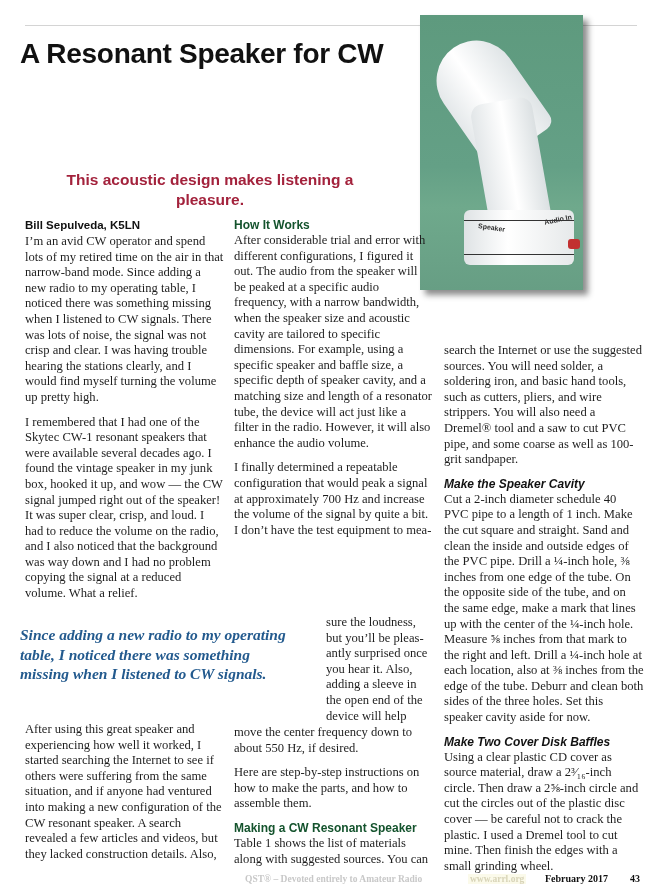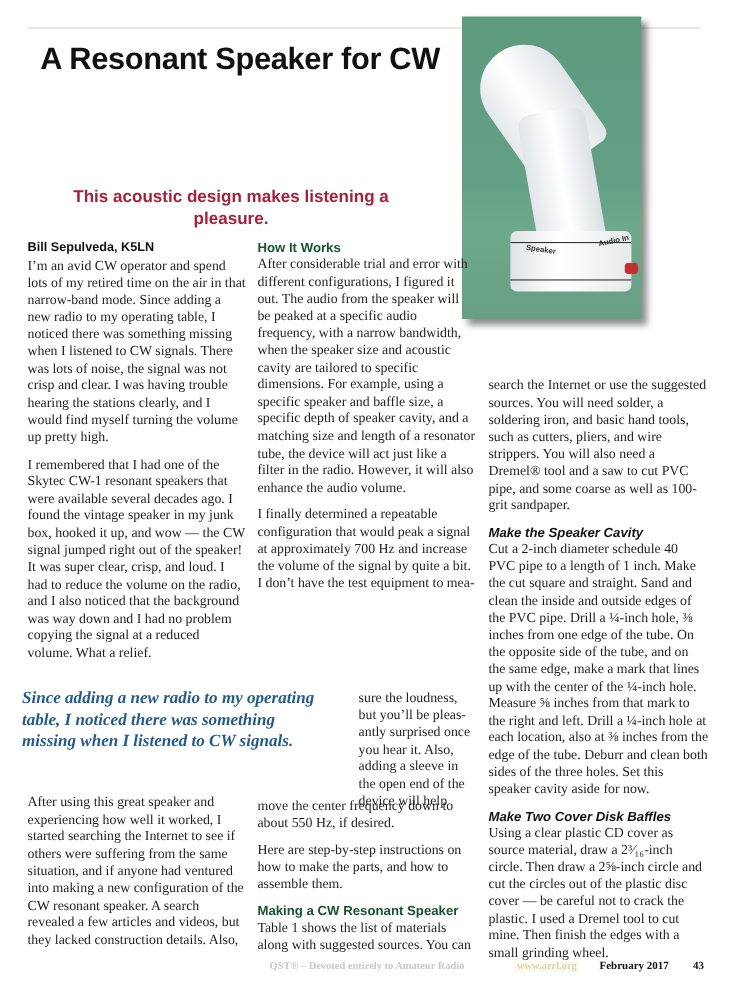--- a/index.html
+++ b/index.html
@@ -1,18 +1,18 @@
 <!DOCTYPE html>
 <html><head>
 <meta charset="utf-8">
 <style>
   html, body { margin:0; padding:0; background:#ffffff; }
   body { width:663px; height:896px; position:relative; overflow:hidden; font-family:"Liberation Serif", serif; color:#1e1e1e; }
   .rule { position:absolute; left:25px; top:25px; width:612px; height:1px; background:#d4d4d4; }
-  .title { position:absolute; left:20px; top:38px; width:380px; text-align:right; font-family:"Liberation Sans", sans-serif; font-weight:bold; font-size:28px; line-height:31px; color:#111; letter-spacing:-0.3px; }
+  .title { position:absolute; left:20px; top:38px; width:380px; text-align:left; font-family:"Liberation Sans", sans-serif; font-weight:bold; font-size:28px; line-height:31px; color:#111; letter-spacing:-0.3px; }
   .deck { position:absolute; left:60px; top:130px; width:300px; text-align:center; font-family:"Liberation Sans", sans-serif; font-weight:bold; font-size:15.5px; line-height:20px; color:#a3223c;margin-top:40px; }
   .photo { position:absolute; left:420px; top:15px; width:163px; height:275px; background:linear-gradient(180deg,#5e9a7e 0%,#64a086 55%,#6fa98c 70%,#679e84 100%); box-shadow:5px 5px 6px rgba(0,0,0,0.45); overflow:hidden; }
   .pipe-top { position:absolute; left:28px; top:22px; width:80px; height:120px; background:linear-gradient(90deg,#e4e8ea,#ffffff 45%,#dfe4e6); border-radius:40px 40px 10px 10px; transform:rotate(-35deg); transform-origin:center; }
   .pipe-mid { position:absolute; left:60px; top:85px; width:62px; height:130px; background:linear-gradient(90deg,#e2e6e8,#ffffff 50%,#dbe0e2); border-radius:12px; transform:rotate(-10deg); }
   .pipe-base { position:absolute; left:44px; top:195px; width:110px; height:55px; background:linear-gradient(90deg,#dfe3e5,#ffffff 40%,#e6e9ea); border-radius:6px; }
   .base-line { position:absolute; left:0; width:100%; height:1px; background:#333; }
   .base-label { position:absolute; font-family:"Liberation Sans", sans-serif; font-size:7px; font-weight:bold; color:#333; }
   .jack { position:absolute; left:148px; top:224px; width:12px; height:10px; background:#c23030; border-radius:3px; }
   .col { position:absolute; font-size:12.6px; line-height:15.6px; }
   .col p { margin:0 0 9px 0; }
@@ -59,21 +59,21 @@
 <div class="col" style="left:25px; top:722px; width:200px;">
   <p>After using this great speaker and experiencing how well it worked, I started searching the Internet to see if others were suffering from the same situation, and if anyone had ventured into making a new configuration of the CW resonant speaker. A search revealed a few articles and videos, but they lacked construction details. Also,</p>
 </div>
 
 <div class="col" style="left:234px; top:218px; width:198px;">
   <div class="h-red">How It Works</div>
   <p>After considerable trial and error with different configurations, I figured it out. The audio from the speaker will be peaked at a specific audio frequency, with a narrow bandwidth, when the speaker size and acoustic cavity are tailored to specific dimensions. For example, using a specific speaker and baffle size, a specific depth of speaker cavity, and a matching size and length of a resonator tube, the device will act just like a filter in the radio. However, it will also enhance the audio volume.</p>
   <p style="margin-bottom:0;">I finally determined a repeatable configuration that would peak a signal at approximately 700 Hz and increase the volume of the signal by quite a bit. I don’t have the test equipment to mea-</p>
 </div>
 
-<div class="col" style="left:326px; top:615px; width:105px;margin-top:12px;">
+<div class="col" style="left:326px; top:615px; width:105px;">
   <span class="wrap-line">sure the loudness,</span>
   <span class="wrap-line">but you’ll be pleas-</span>
   <span class="wrap-line">antly surprised once</span>
   <span class="wrap-line">you hear it. Also,</span>
   <span class="wrap-line">adding a sleeve in</span>
   <span class="wrap-line">the open end of the</span>
   <span class="wrap-line">device will help</span>
 </div>
 
 <div class="col" style="left:234px; top:725px; width:198px;">

